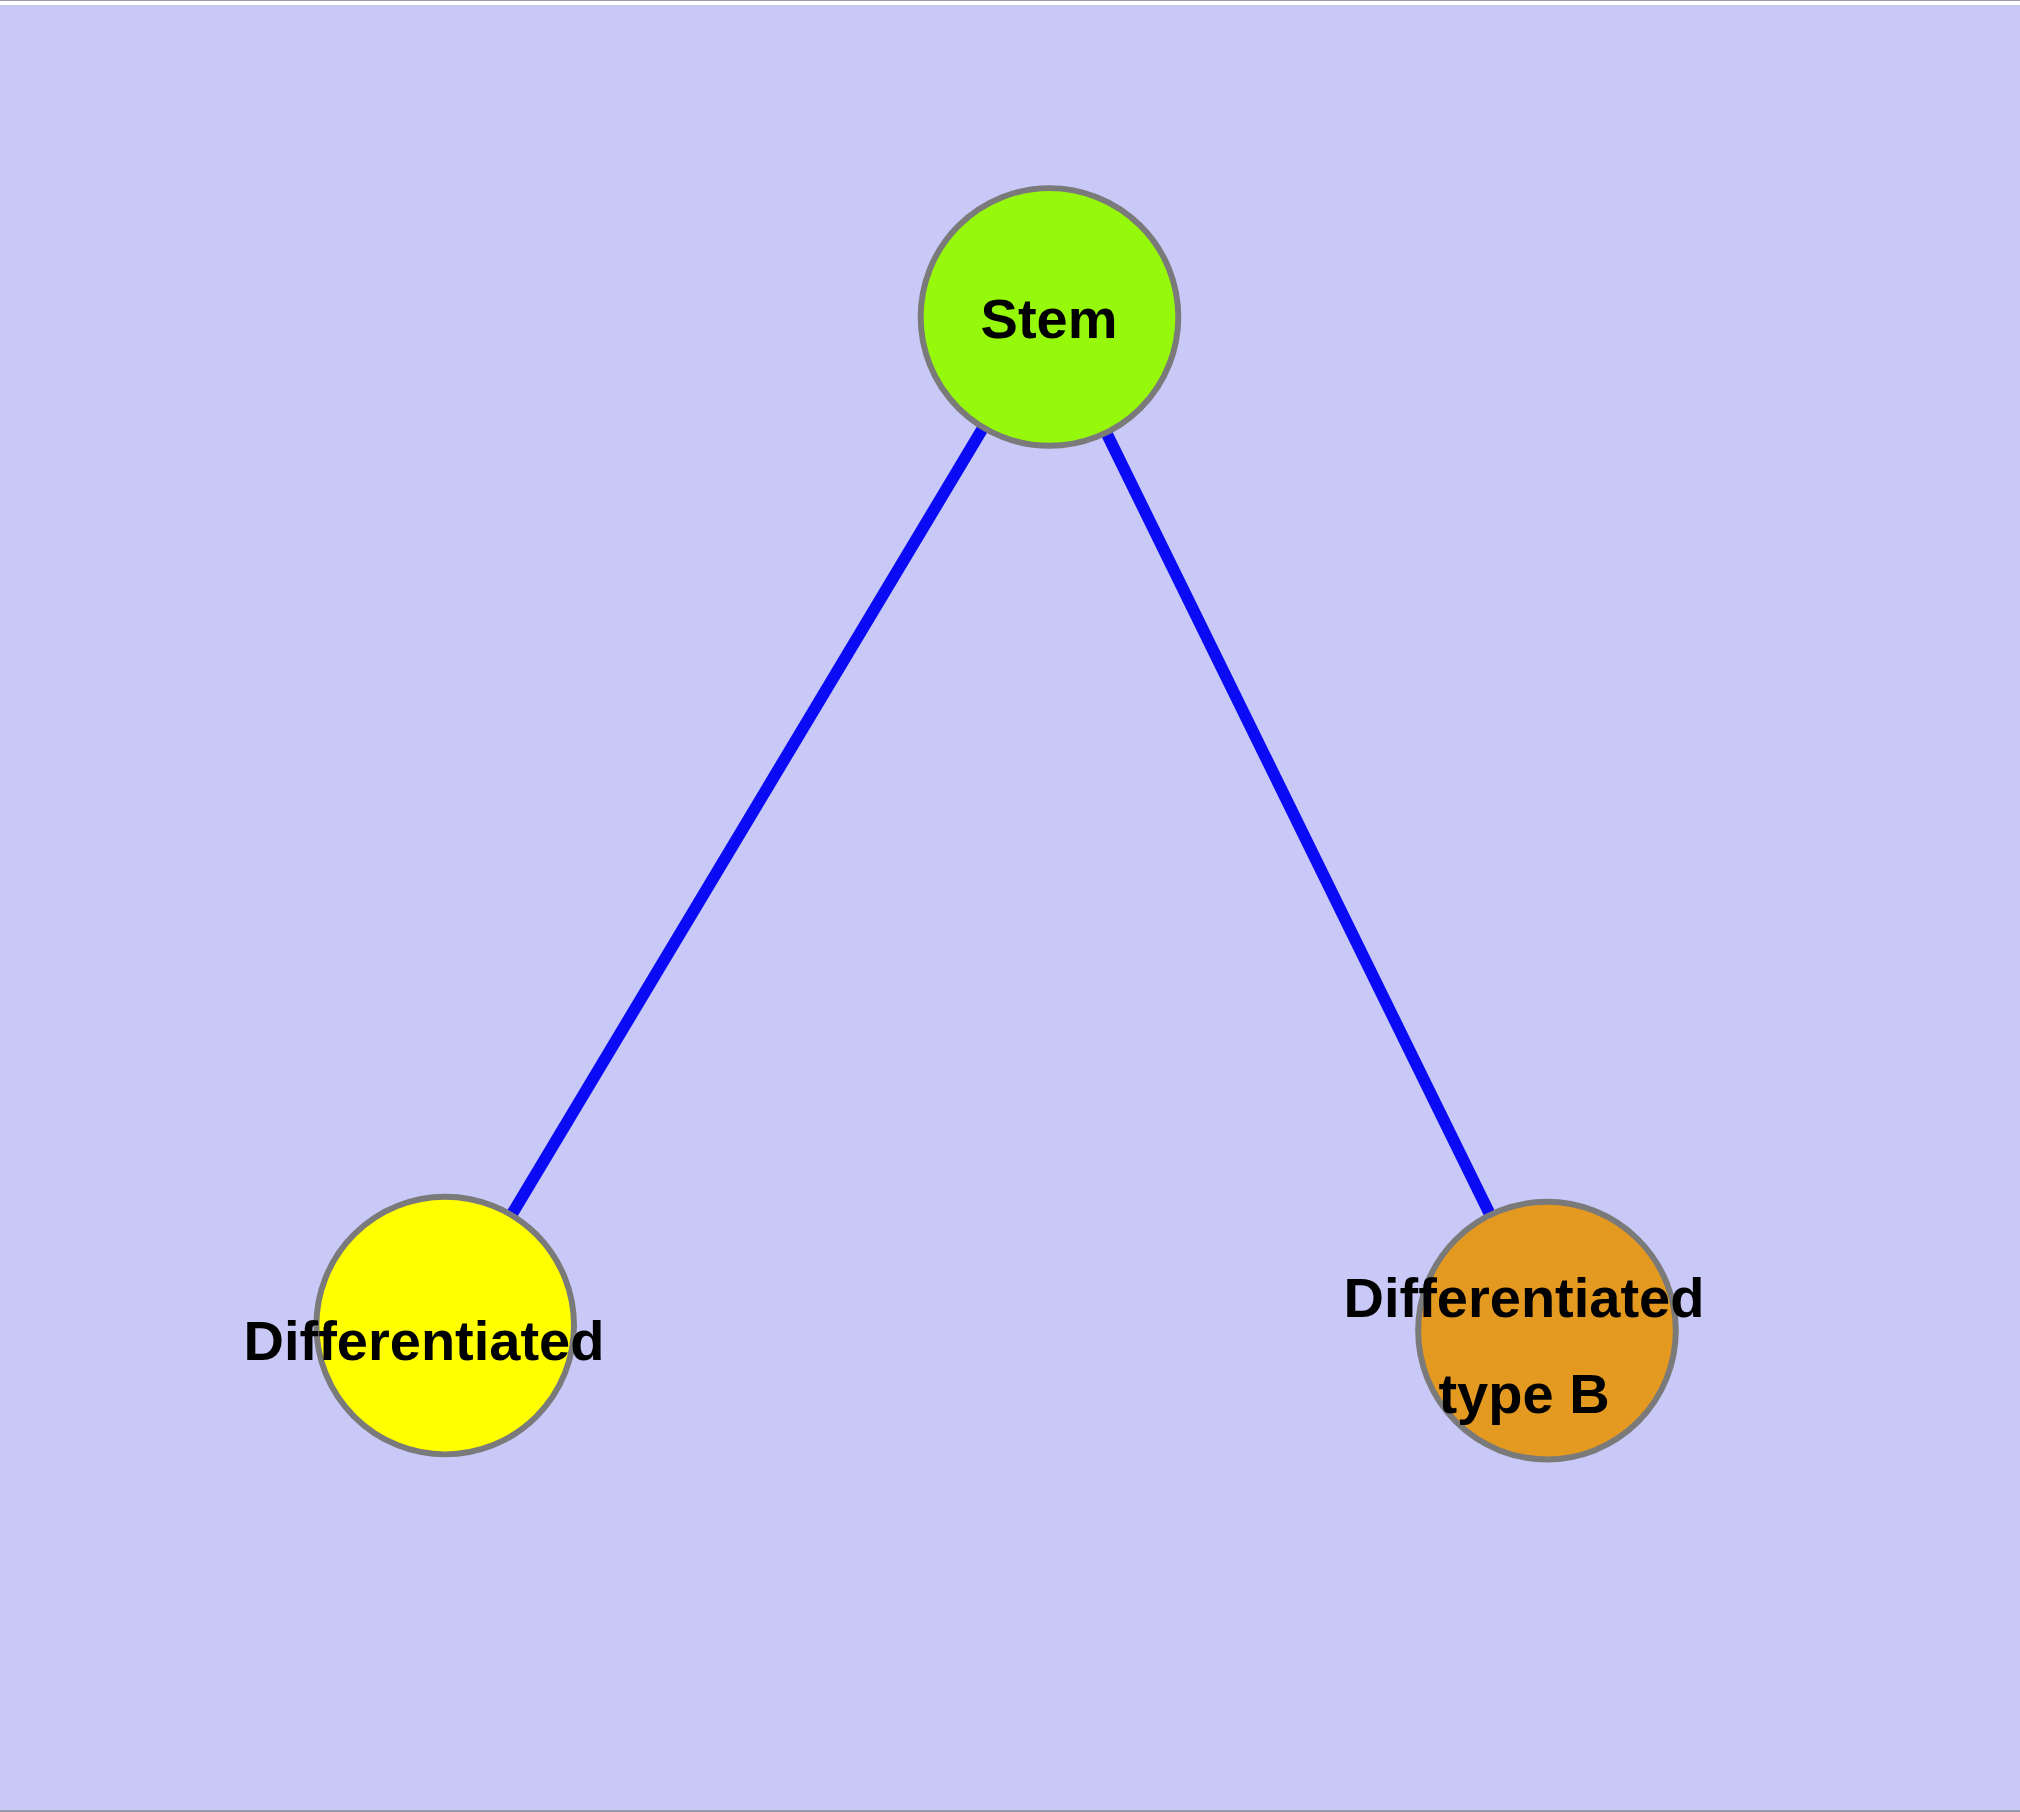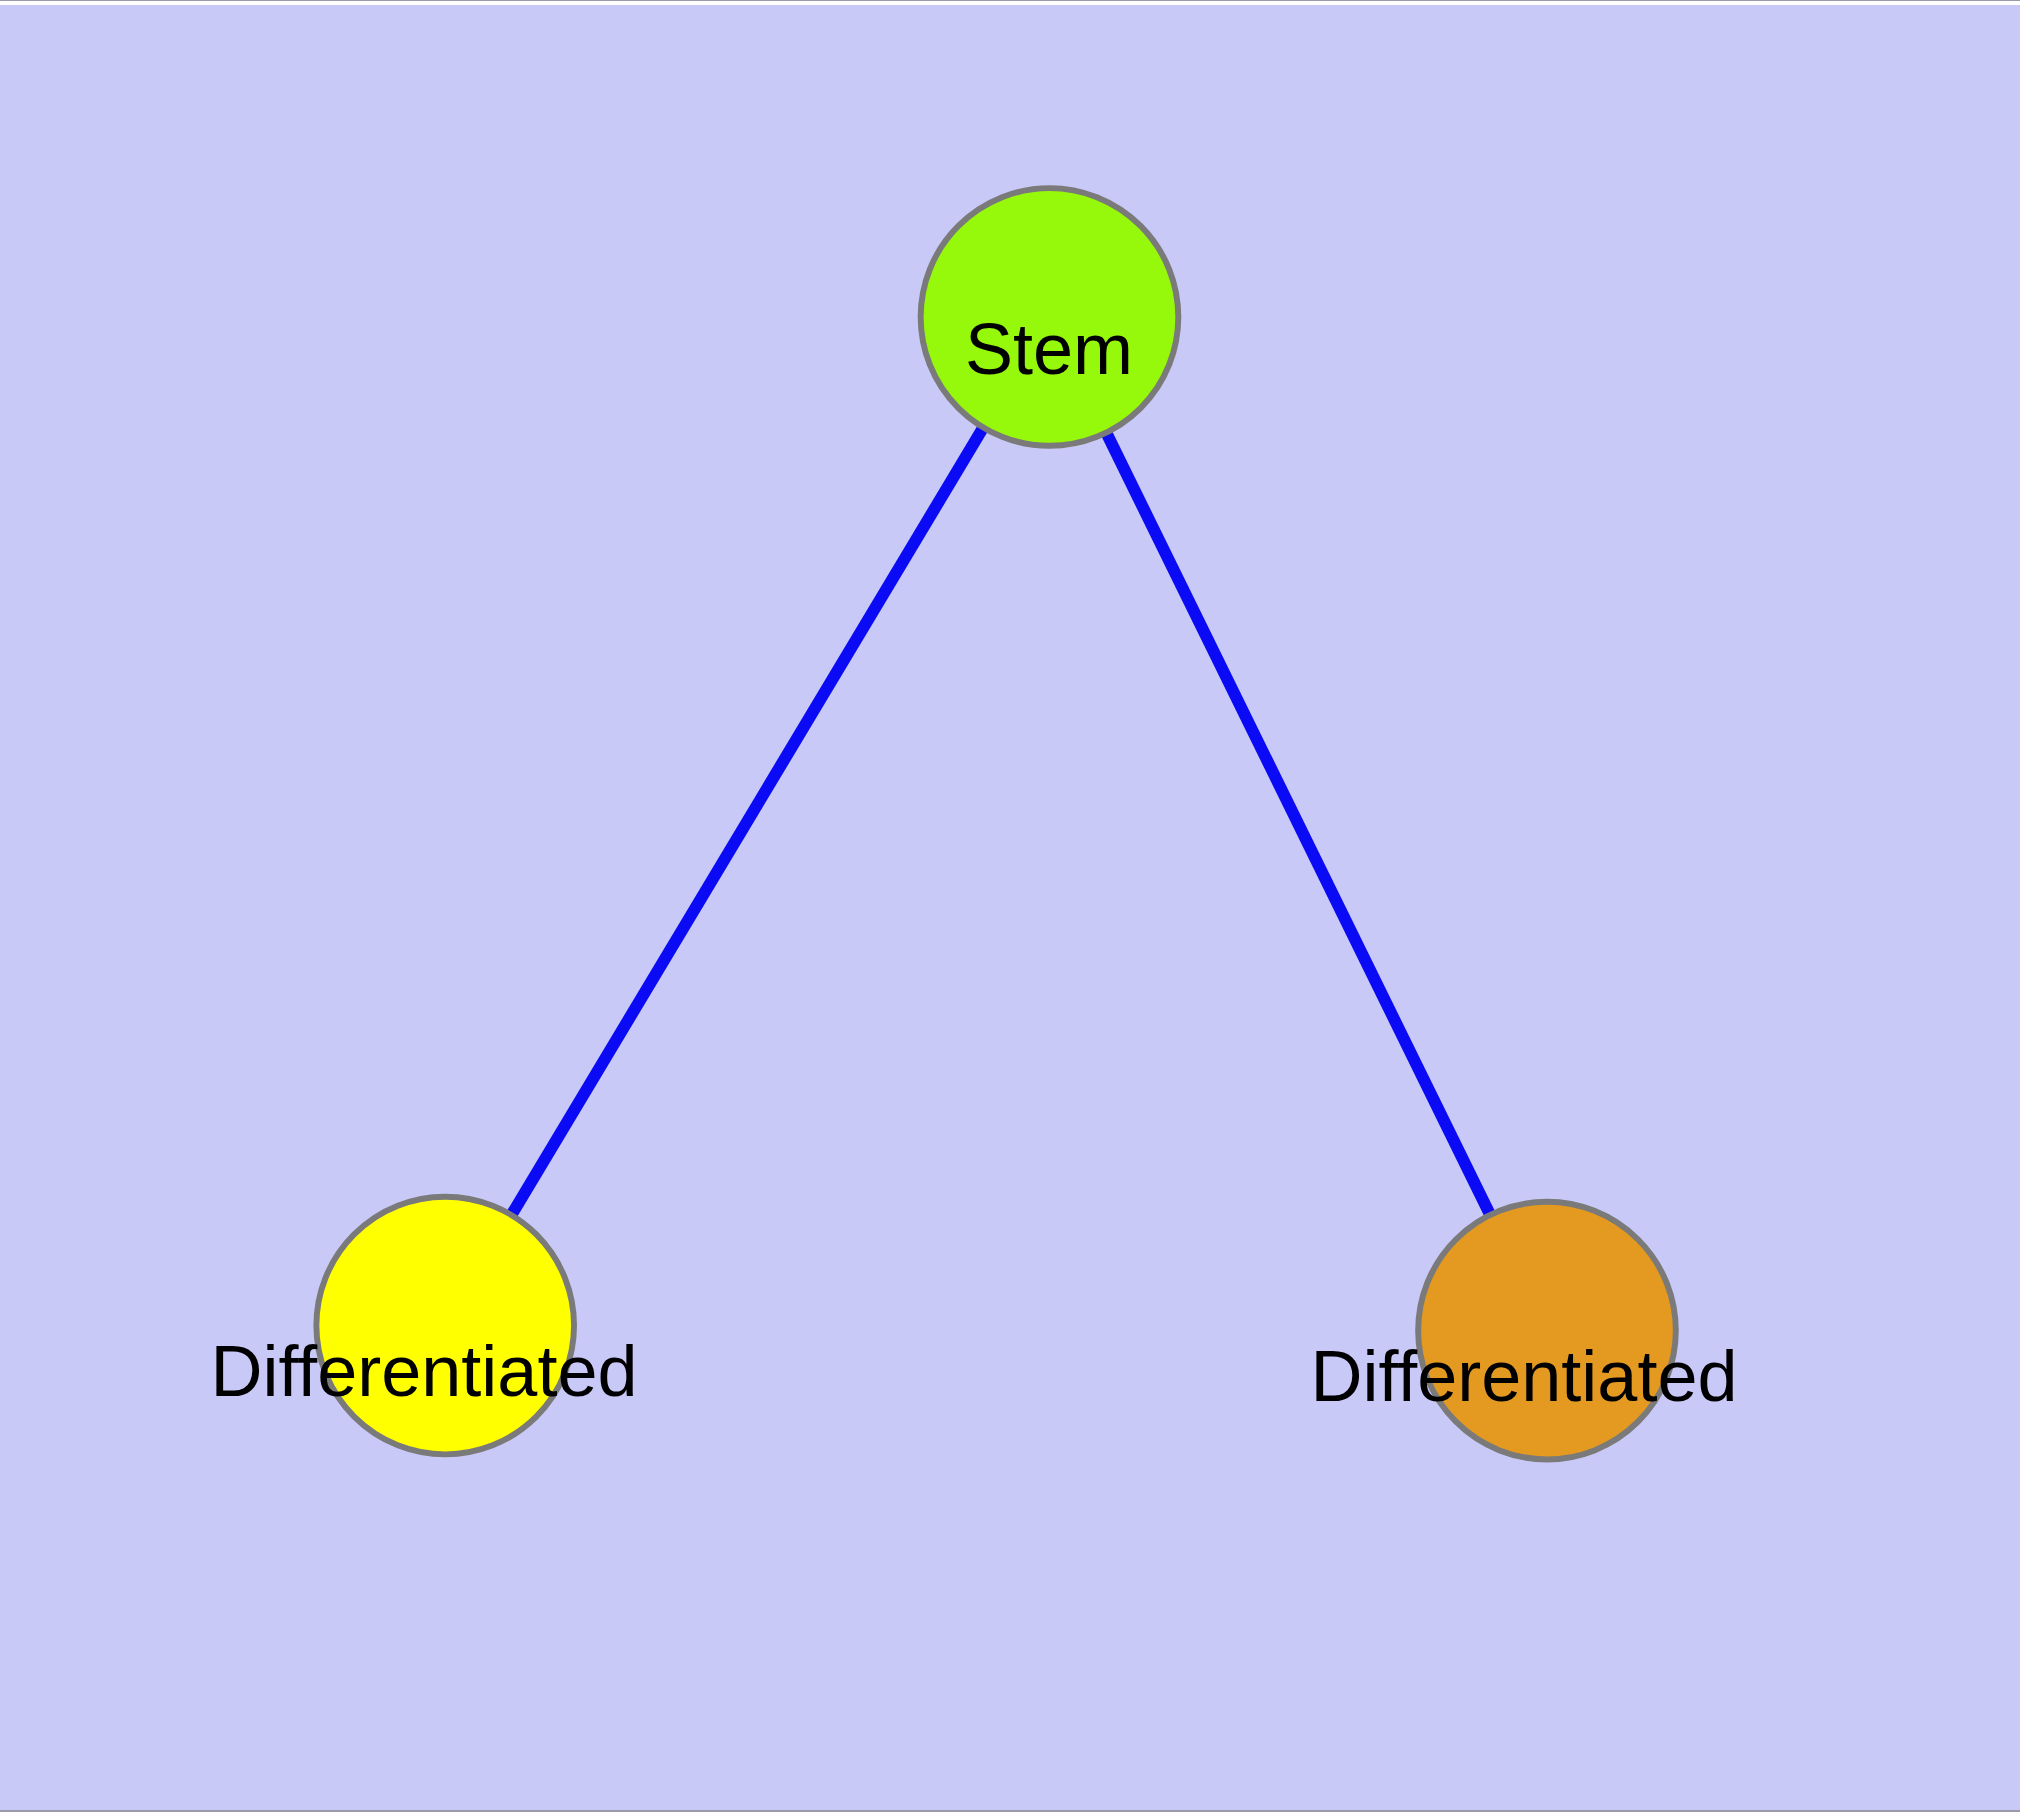--- a/index.html
+++ b/index.html
@@ -39,27 +39,26 @@
     top: 0; left: 0;
     width: 2021px;
     height: 1812px;
     z-index: 1;
   }
   .node-label {
     position: absolute;
     transform: translate(-50%, -50%);
     z-index: 2;
     color: #000000; 
-    font-weight: normal;
-    font-size: 72px;
+    font-weight: bold;
+    font-size: 56px;
     line-height: 96px;
     text-align: center;
     white-space: nowrap;
     letter-spacing: 0px;
-    margin-top: 30px;
   }
   .node-label span { display: block; }
   #label-stem { left: 1049px; top: 319px; }
   #label-a    { left: 424px;  top: 1341px; }
   #label-b    { left: 1524px; top: 1346px; }
 </style>
 </head>
 <body>
 
 <div class="canvas" data-bind-style="background:diagram.background_color" style="background: rgb(201, 201, 247);">
@@ -79,17 +78,18 @@
   <div class="node-label" id="label-stem" data-bind-style="color:diagram.label_color" style="color: rgb(0, 0, 0);">
     <span data-bind="diagram.nodes.0.label_lines.0">Stem</span>
   </div>
 
   <div class="node-label" id="label-a" data-bind-style="color:diagram.label_color" style="color: rgb(0, 0, 0);">
     <span data-bind="diagram.nodes.1.label_lines.0">Differentiated</span>
   </div>
 
   <div class="node-label" id="label-b" data-bind-style="color:diagram.label_color" style="color: rgb(0, 0, 0);">
     <span data-bind="diagram.nodes.2.label_lines.0">Differentiated</span>
+    <span data-bind="diagram.nodes.2.label_lines.1">type B</span>
   </div>
 
   <div class="bottom-chrome"></div>
 </div>
 
 
 </body></html>

